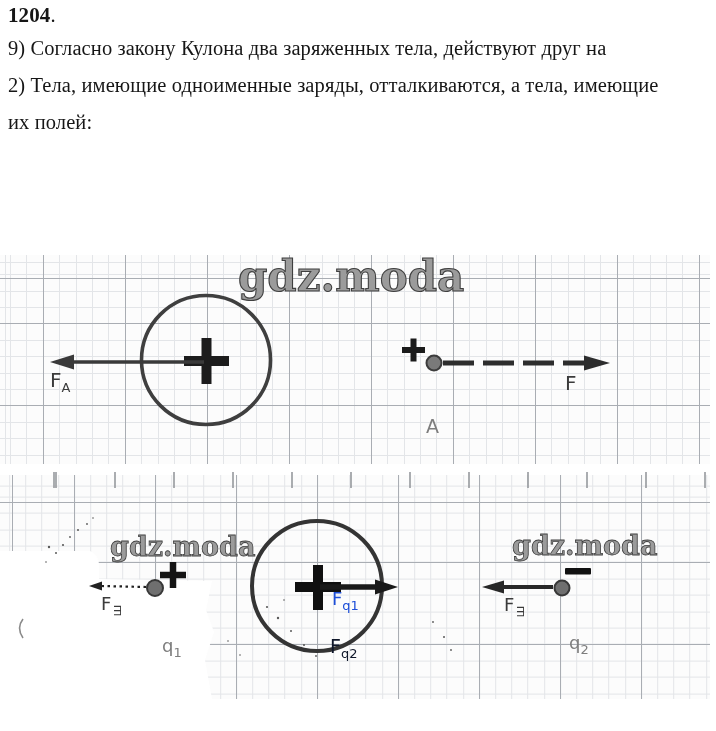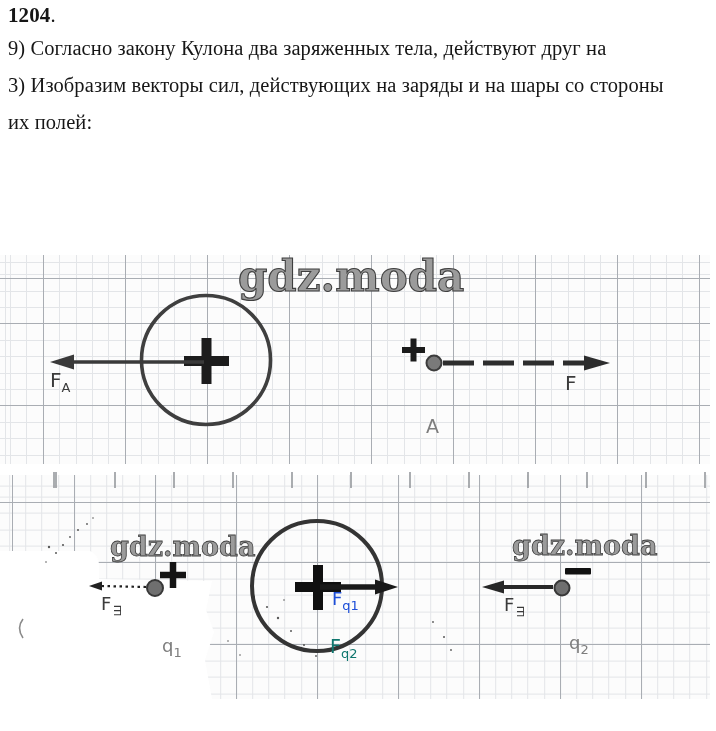--- a/index.html
+++ b/index.html
@@ -50,21 +50,21 @@
   #wm3{left:512px;top:530px;font-size:27px;-webkit-text-stroke:0.8px #3f3f3f;}
 </style>
 </head>
 <body>
 
 <div id="page">
 
   <div id="text-block">
     <div class="hline first"><span id="prob-num">1204</span><span>.</span></div>
     <div class="hline">9) Согласно закону Кулона два заряженных тела, действуют друг на</div>
-    <div class="hline">3) Изобразим векторы сил, действующих на заряды и на шары со стороны</div>
+    <div class="hline">2) Тела, имеющие одноименные заряды, отталкиваются, а тела, имеющие</div>
     <div class="hline">их полей:</div>
   </div>
 
   <div id="grid1" class="grid"></div>
   <div id="grid2" class="grid"></div>
   <div id="tickrow"></div>
 
   <svg id="shapes" width="716" height="731" viewBox="0 0 716 731">
 
     <circle cx="206" cy="360" r="64.5" fill="none" stroke="#3f3f3f" stroke-width="3.6"></circle>
@@ -117,21 +117,21 @@
   </svg>
 
   <span class="lbl" style="left:50px;top:326px"><span>F</span><sub>A</sub></span>
   <span class="lbl" style="left:565px;top:329px"><span>F</span></span>
   <span class="lbl gray" style="left:426px;top:373px;font-size:19px">A</span>
 
   <span class="lbl" style="left:101px;top:551px;font-size:18px"><span>F</span><sub class="rot">ш</sub></span>
   <span class="lbl gray" style="left:162px;top:593px;font-size:18px"><span>q</span><sub>1</sub></span>
 
   <span class="lbl" style="left:332px;top:546px;font-size:18px;color:#1d4ed8"><span>F</span><sub>q1</sub></span>
-  <span class="lbl" style="left:330px;top:593px;font-size:19px;color:#0f766e"><span>F</span><sub>q2</sub></span>
+  <span class="lbl" style="left:330px;top:593px;font-size:19px;color:#0f172a"><span>F</span><sub>q2</sub></span>
 
   <span class="lbl" style="left:504px;top:552px;font-size:18px"><span>F</span><sub class="rot">ш</sub></span>
   <span class="lbl gray" style="left:569px;top:590px;font-size:18px"><span>q</span><sub>2</sub></span>
 
   <span id="wm1" class="wm">gdz.moda</span>
   <span id="wm2" class="wm">gdz.moda</span>
   <span id="wm3" class="wm">gdz.moda</span>
 
 </div>
 

